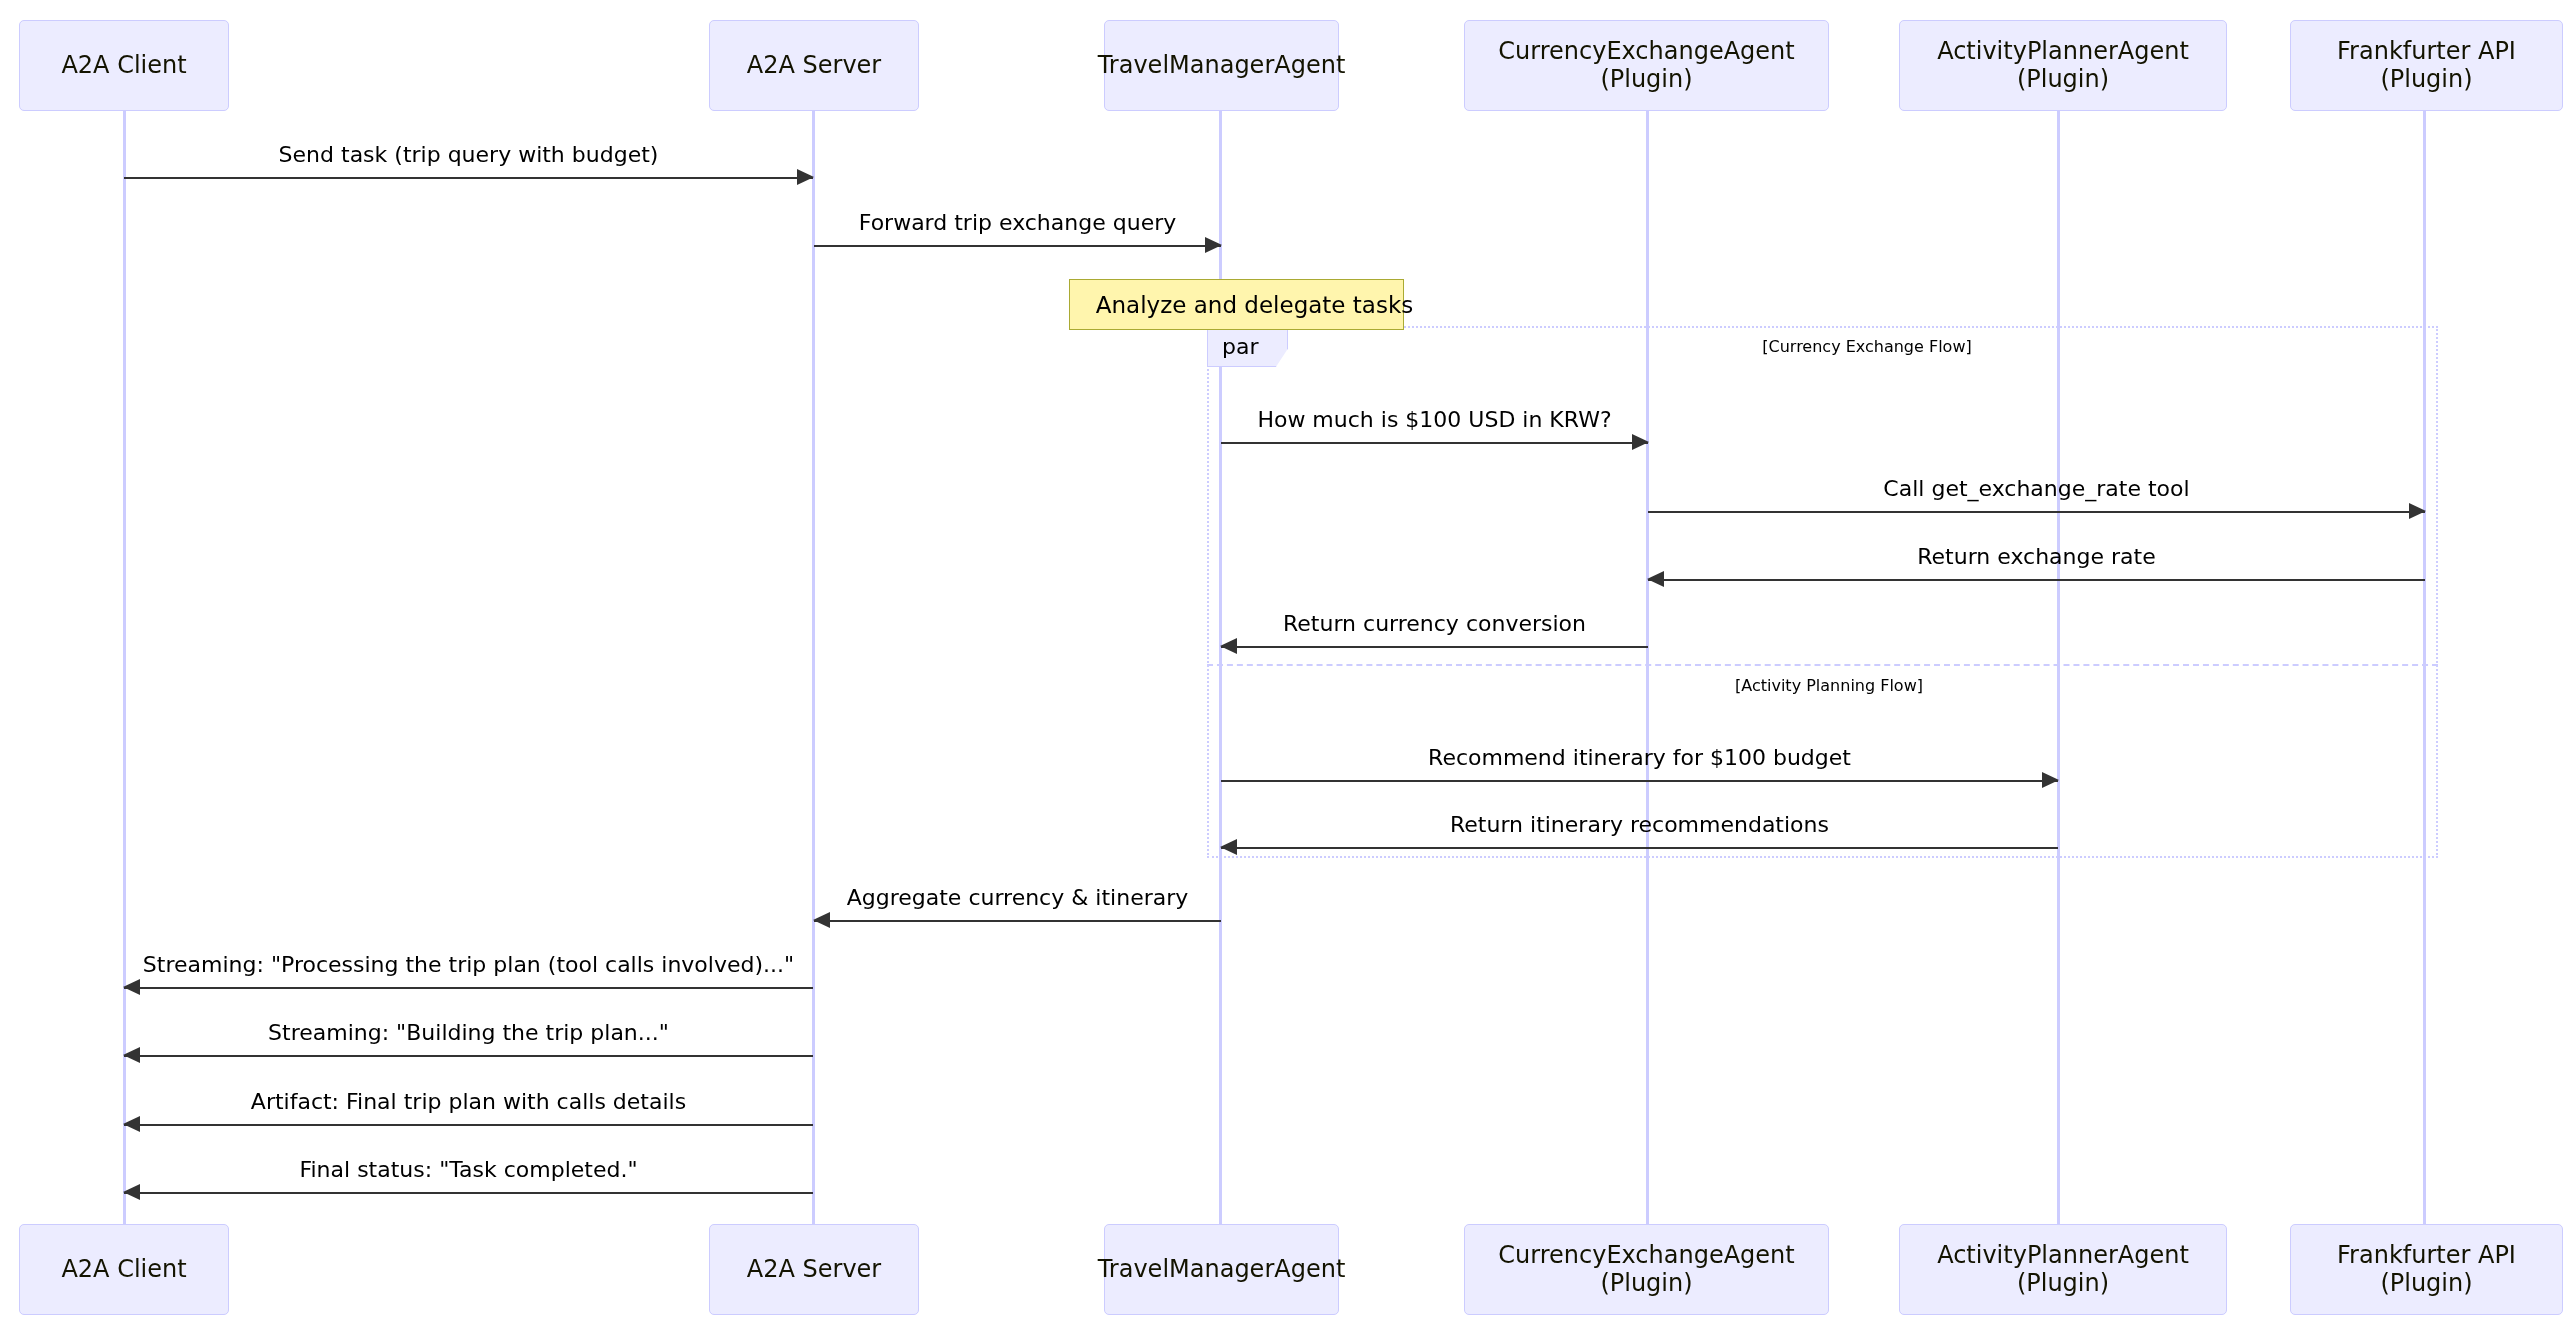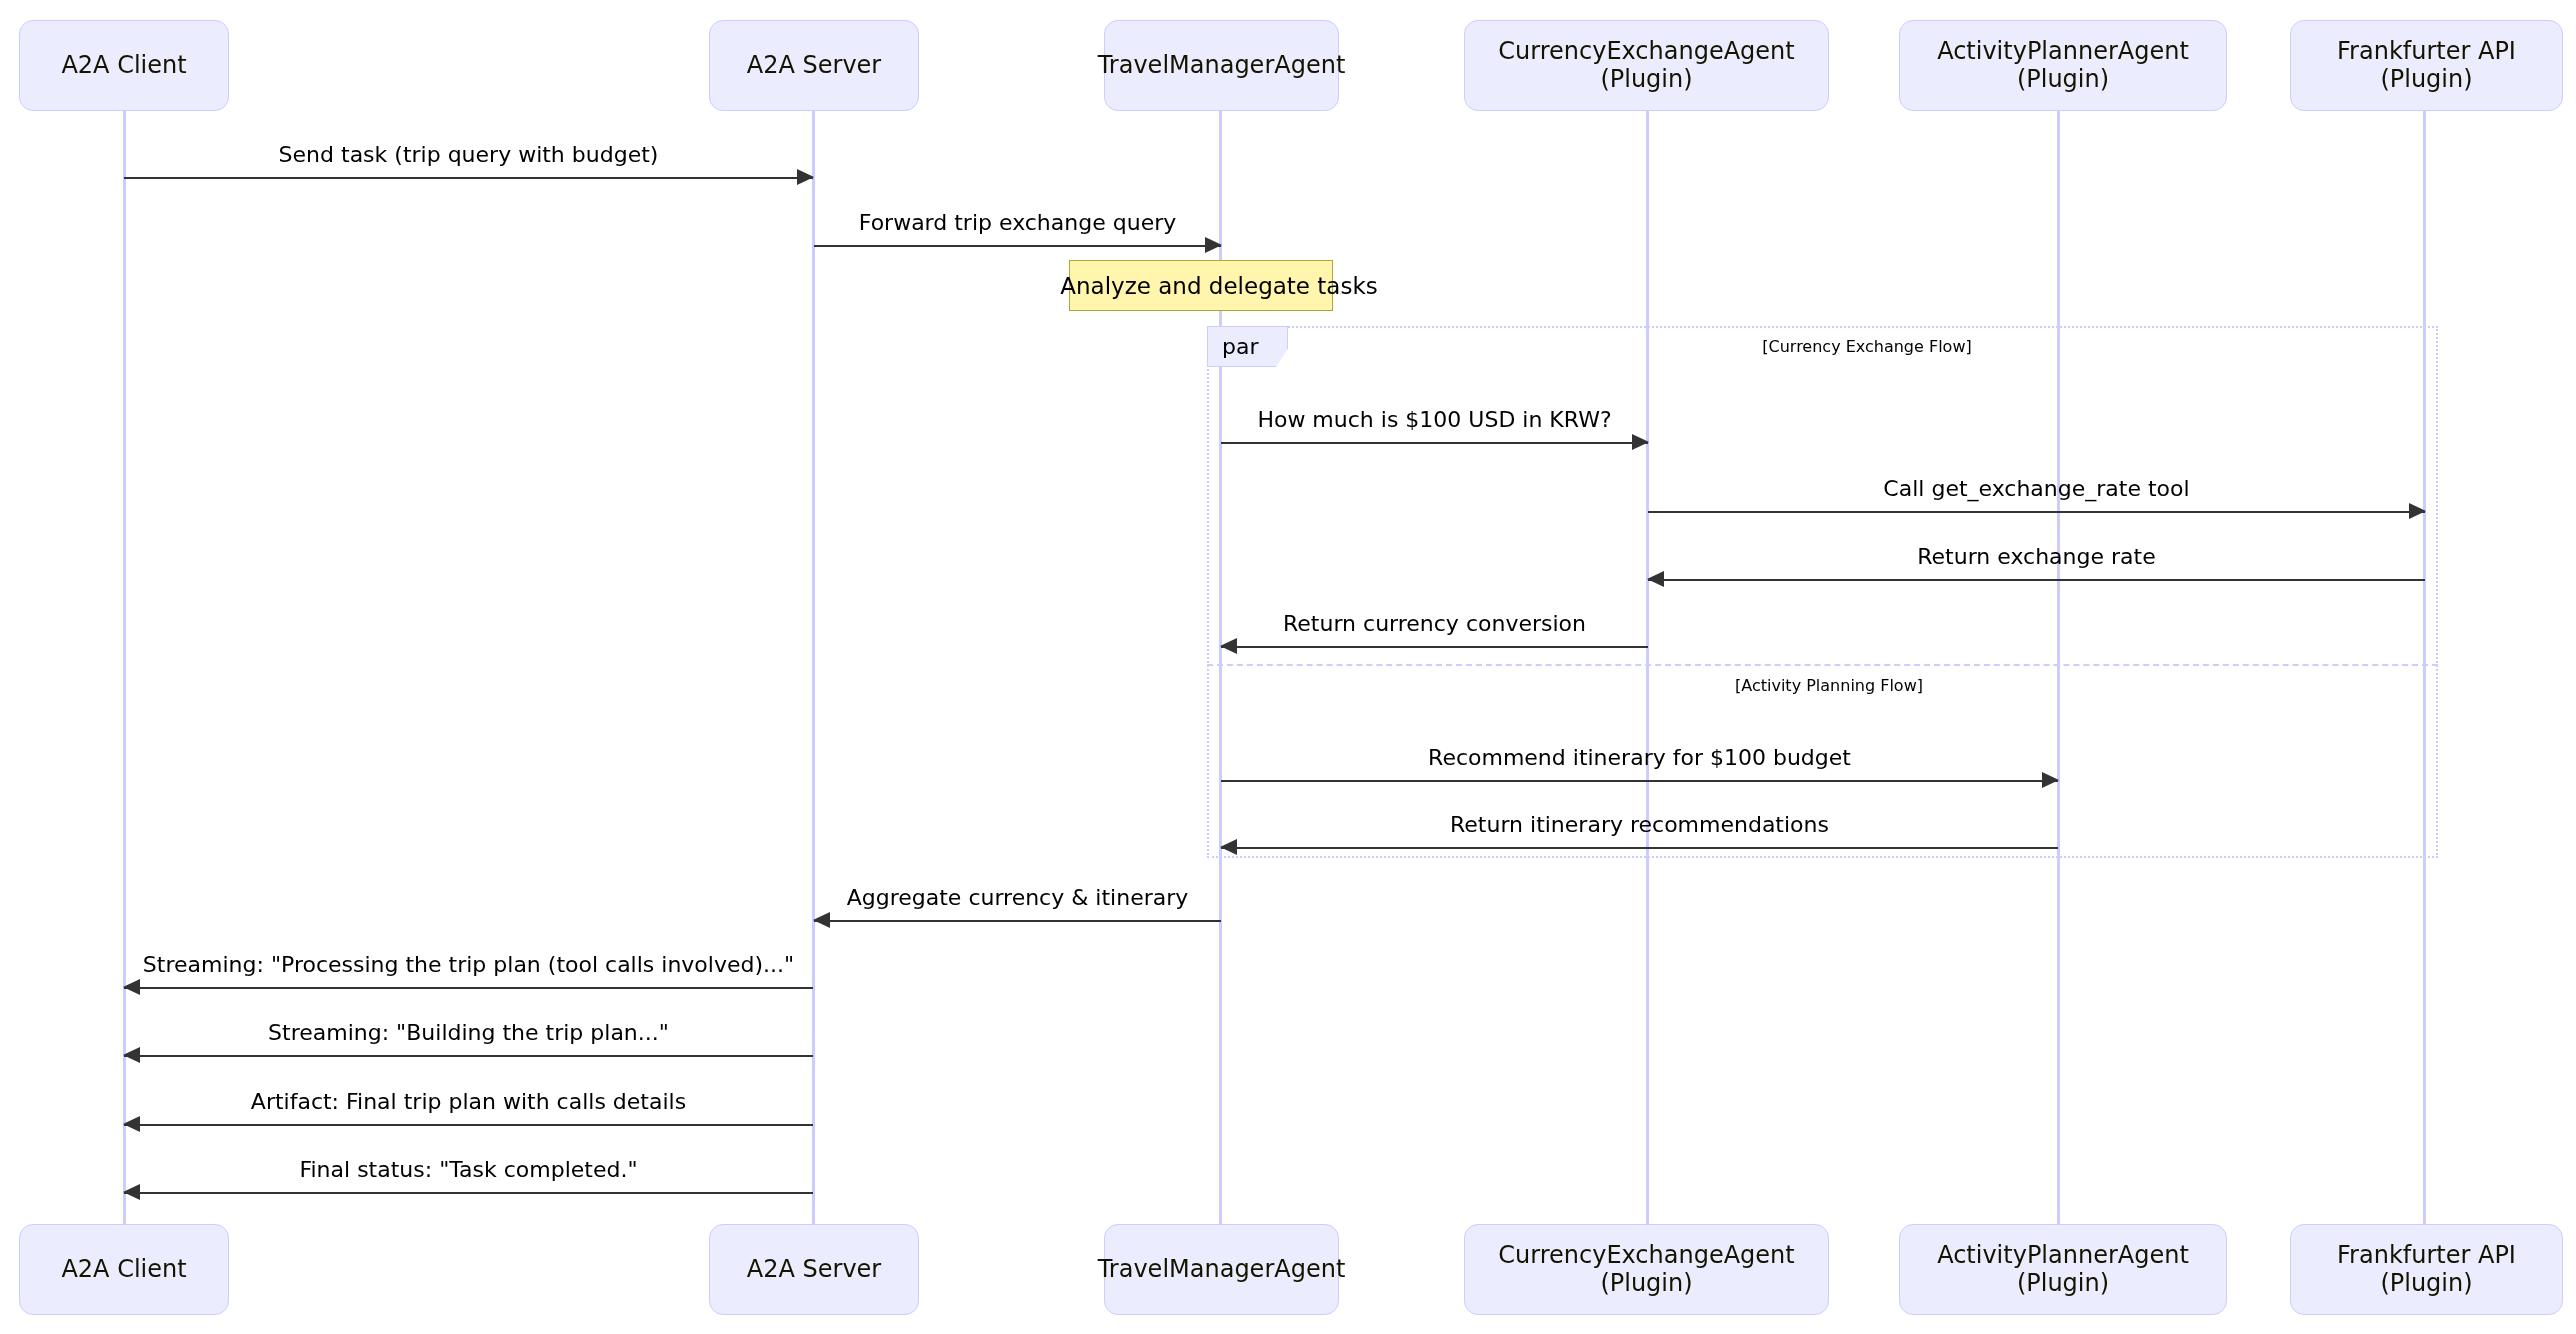--- a/index.html
+++ b/index.html
@@ -4,21 +4,21 @@
 <style>
   html,body{margin:0;padding:0;background:#ffffff;}
   body{font-family:"DejaVu Sans","Liberation Sans",sans-serif;}
   #canvas{position:relative;width:2576px;height:1335px;background:#ffffff;overflow:hidden;}
 
   
   .actor{
     position:absolute;
     background:#ECECFF;
     border:1.8px solid #CCCCFF;
-    border-radius:14px;
+    border-radius:5px;
     box-sizing:border-box;
     display:flex;align-items:center;justify-content:center;
     color:#131300;
     font-size:24px;
     line-height:1.15;
     text-align:center;
     padding:0 7px;
   }
 
   
@@ -138,21 +138,21 @@
     <div class="head"></div>
     <div class="label">Send task (trip query with budget)</div>
   </div>
 
   <div class="msg right" style="left:814px; top:245px; width:407px;">
     <div class="line"></div>
     <div class="head"></div>
     <div class="label">Forward trip exchange query</div>
   </div>
 
-  <div class="note" style="left:1069px; top:260px; width:264px; height:51px;padding-left:36px;">
+  <div class="note" style="left:1069px; top:279px; width:335px; height:51px;padding-left:36px;">
     <span>Analyze and delegate tasks</span>
   </div>
 
   <div class="msg right" style="left:1221px; top:442px; width:427px;">
     <div class="line"></div>
     <div class="head"></div>
     <div class="label">How much is $100 USD in KRW?</div>
   </div>
 
   <div class="msg right" style="left:1648px; top:511px; width:777px;">

